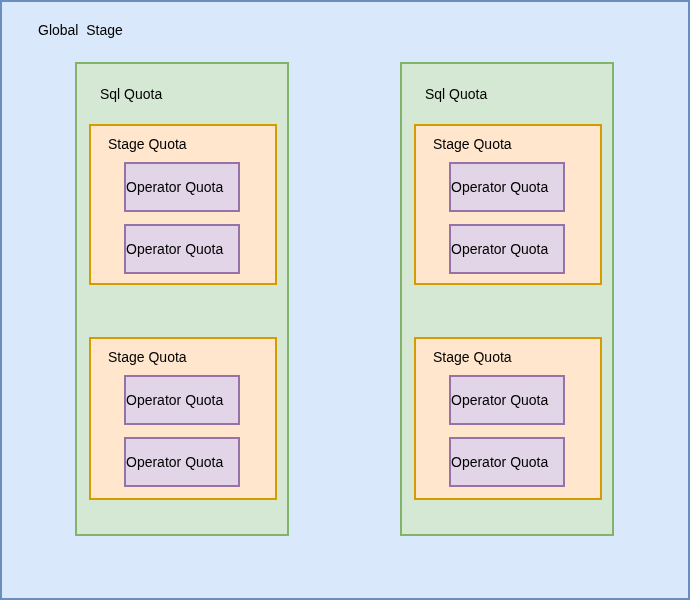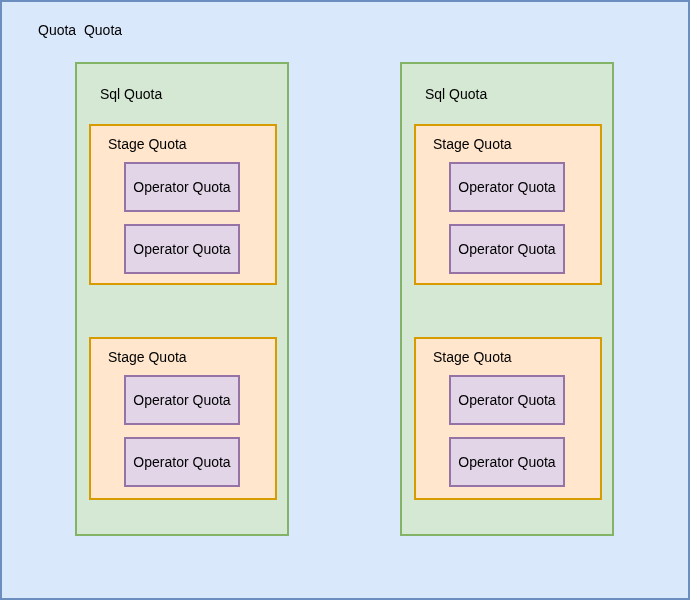--- a/index.html
+++ b/index.html
@@ -68,35 +68,35 @@
     white-space: pre;
   }
   .operator-box {
     left: 33px;
     width: 116px;
     height: 50px;
     background: var(--operator-fill);
     border: 2px solid var(--operator-stroke);
     display: flex;
     align-items: center;
-    justify-content: center;
+    justify-content: flex-start;
   }
   .operator-box.op-0 { top: 36px; }
   .operator-box.op-1 { top: 98px; }
   .operator-label {
     font-size: 14px;
     white-space: pre;
   }
 </style>
 </head>
 <body>
 
 <div class="canvas">
   <div class="box global-box">
-    <div class="global-label">Quota  Quota</div>
+    <div class="global-label">Global  Stage</div>
 
     <div class="box sql-box col-0">
       <div class="sql-label">Sql Quota</div>
 
       <div class="box stage-box row-0">
         <div class="stage-label">Stage Quota</div>
         <div class="box operator-box op-0">
           <span class="operator-label">Operator Quota</span>
         </div>
         <div class="box operator-box op-1">

